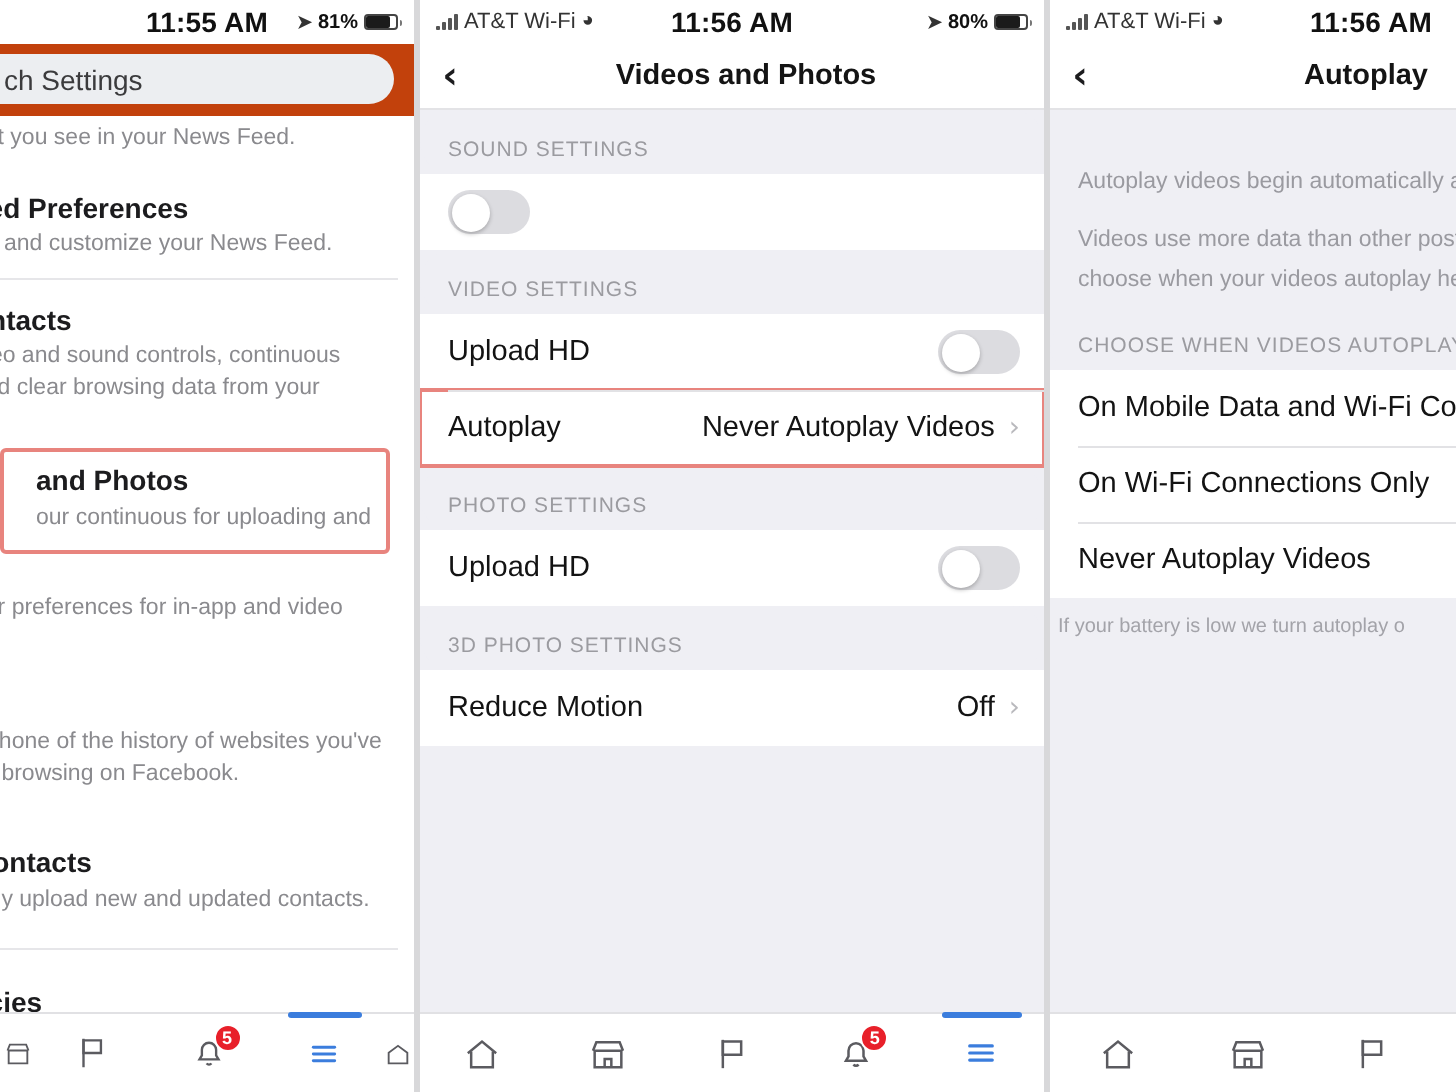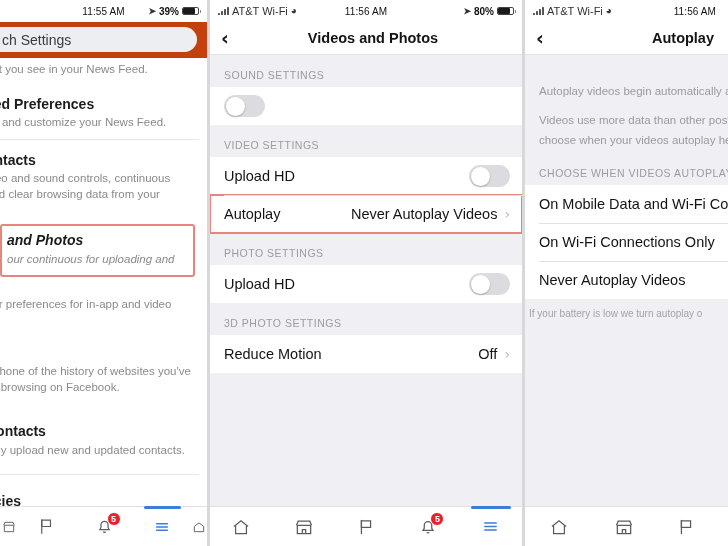--- a/index.html
+++ b/index.html
@@ -35,21 +35,21 @@
     padding: 0 8px;
     font-size: 10.5px;
     font-weight: bold;
     color: #111;
     background: #fff;
     position: relative;
   }
   .sb-left { display: flex; align-items: center; gap: 3px; flex: 0 0 auto; }
   .sb-center {
     position: absolute; left: 0; right: 0; text-align: center;
-    font-size: 10px; font-weight: normal; letter-spacing: .1px;
+    font-size: 14px; font-weight: bold; letter-spacing: .1px;
   }
   .sb-right {
     margin-left: auto; display: flex; align-items: center; gap: 3px;
     position: relative; z-index: 2; font-size: 10px;
   }
   .bars { display: inline-flex; align-items: flex-end; gap: 1px; height: 8px; }
   .bars i { display: block; width: 2px; background: #555; border-radius: .5px; }
   .bars i:nth-child(1) { height: 2px; }
   .bars i:nth-child(2) { height: 4px; }
   .bars i:nth-child(3) { height: 6px; }
@@ -104,23 +104,22 @@
     line-height: 1.25; margin-bottom: 2px;
   }
   .lrow-sub {
     font-size: 11.5px; color: #8a8a8e; line-height: 1.35;
   }
   .lthin { height: 1px; background: #e6e6e9; margin-left: 0; }
   .lhighlight {
     border: 2px solid #e8847e;
     border-radius: 3px;
     margin-right: 4px;
-    padding: 6px 4px 8px 5px;
+    padding: 6px 4px 8px 16px;
     position: relative;
-    font-style: italic;
   }
 
   
   .grp-header {
     font-size: 10.5px; color: #9b9ba0; letter-spacing: .5px;
     padding: 14px 14px 6px 14px; background: #efeff4; text-transform: uppercase; border-radius: 16px;
   }
   .cell {
     background: #fff; min-height: 38px;
     display: flex; align-items: center;
@@ -197,21 +196,21 @@
 
 <div class="screens">
 
   <div class="phone left">
 
     <div class="statusbar">
       <div class="sb-left"></div>
       <div class="sb-center">11:55 AM</div>
       <div class="sb-right">
         <span class="loc">➤</span>
-        <span>39%</span>
+        <span>81%</span>
         <span class="batt">
             <span style="width:81%"></span>
           </span>
       </div>
     </div>
 
     <div class="body clip" style="background:#fff;">
 
       <div class="search-wrap">
         <div class="search-pill">ch Settings</div>

